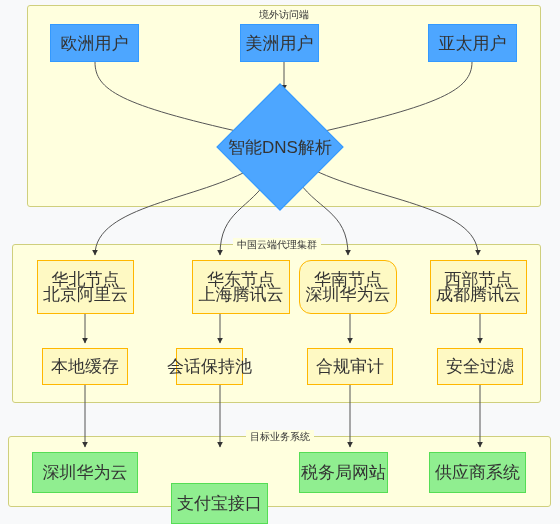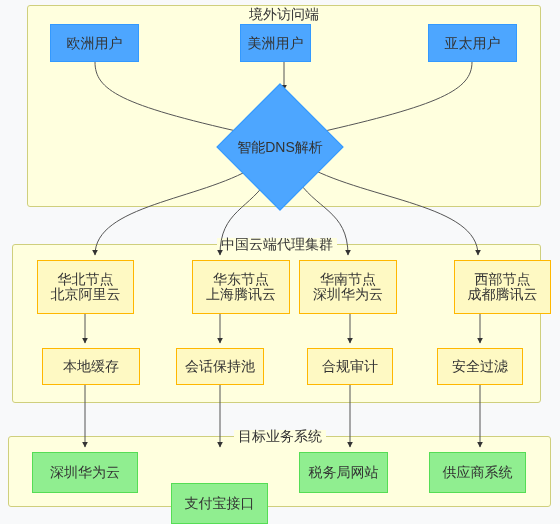--- a/index.html
+++ b/index.html
@@ -32,33 +32,33 @@
     box-sizing: border-box;
     background: #ffffde;
     border: 1px solid #cfcf7d;
     border-radius: 3px;
   }
   .cluster-label {
     position: absolute;
     transform: translateX(-50%);
     background: #ffffde;
     padding: 0 4px;
-    font-size: 14px;
+    font-size: 10px;
     color: #333333;
     white-space: nowrap;
     line-height: 13px;
   }
   .node {
     position: absolute;
     box-sizing: border-box;
     display: flex;
     flex-direction: column;
     align-items: center;
     justify-content: center;
-    font-size: 14px;
+    font-size: 17px;
     line-height: 15px;
     color: #333333;
     text-align: center;
     white-space: nowrap;
   }
   .node.blue {
     background: #4da6ff;
     border: 1px solid #3399ff;
   }
   .node.orange {
@@ -122,50 +122,50 @@
         <path d="M 85,385 L 85,447" fill="none" stroke="#555555" stroke-width="1" marker-end="url(#arrow)"></path>
         <path d="M 220,385 L 220,447" fill="none" stroke="#555555" stroke-width="1" marker-end="url(#arrow)"></path>
         <path d="M 350,385 L 350,447" fill="none" stroke="#555555" stroke-width="1" marker-end="url(#arrow)"></path>
         <path d="M 480,385 L 480,447" fill="none" stroke="#555555" stroke-width="1" marker-end="url(#arrow)"></path>
       </g>
   </svg>
   <div id="nodes">
       <div class="node blue" style="left: 50px; top: 24px; width: 89px; height: 38px;">
         <span>欧洲用户</span>
       </div>
-      <div class="node blue" style="left: 240px; top: 24px; width: 71px; height: 38px; text-align: center;">
+      <div class="node blue" style="left: 240px; top: 24px; width: 79px; height: 38px; text-align: center;">
         <span>美洲用户</span>
       </div>
       <div class="node blue" style="left: 428px; top: 24px; width: 89px; height: 38px;">
         <span>亚太用户</span>
       </div>
       <div class="node blue diamond" style="left: 235px; top: 102px; width: 90px; height: 90px;">
         <div class="diamond-shape"></div>
         <span class="diamond-text">智能DNS解析</span>
       </div>
       <div class="node orange" style="left: 37px; top: 260px; width: 97px; height: 54px;">
         <span>华北节点</span>
         <span class="line2">北京阿里云</span>
       </div>
       <div class="node orange" style="left: 171px; top: 260px; width: 98px; height: 54px; margin-left: 21px;">
         <span>华东节点</span>
         <span class="line2">上海腾讯云</span>
       </div>
-      <div class="node orange" style="left: 299px; top: 260px; width: 98px; height: 54px;">
+      <div class="node orange" style="left: 299px; top: 260px; width: 98px; height: 54px; border-radius: 12px;">
         <span>华南节点</span>
         <span class="line2">深圳华为云</span>
       </div>
-      <div class="node orange" style="left: 430px; top: 260px; width: 97px; height: 54px; margin-left: 24px;">
+      <div class="node orange" style="left: 430px; top: 260px; width: 97px; height: 54px;">
         <span>西部节点</span>
         <span class="line2">成都腾讯云</span>
       </div>
-      <div class="node orange" style="left: 42px; top: 348px; width: 98px; height: 37px;">
+      <div class="node orange" style="left: 42px; top: 348px; width: 86px; height: 37px;">
         <span>本地缓存</span>
       </div>
-      <div class="node orange" style="left: 176px; top: 348px; width: 88px; height: 37px;">
+      <div class="node orange" style="left: 176px; top: 348px; width: 67px; height: 37px;">
         <span>会话保持池</span>
       </div>
       <div class="node orange" style="left: 307px; top: 348px; width: 86px; height: 37px;">
         <span>合规审计</span>
       </div>
       <div class="node orange" style="left: 437px; top: 348px; width: 86px; height: 37px;">
         <span>安全过滤</span>
       </div>
       <div class="node green" style="left: 32px; top: 452px; width: 106px; height: 41px;">
         <span>深圳华为云</span>

